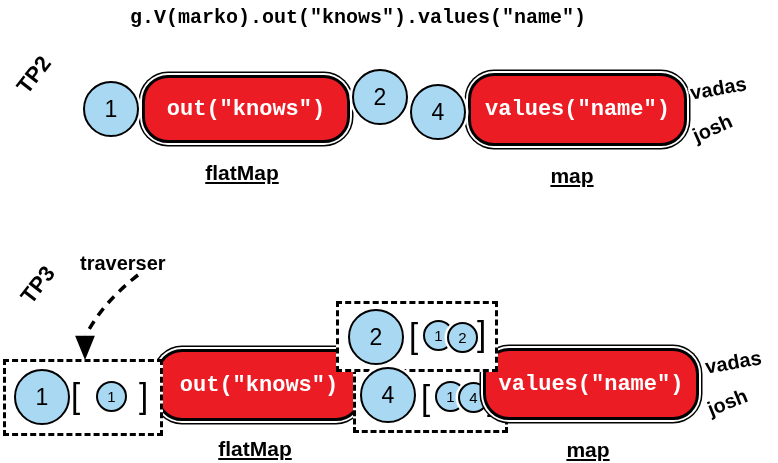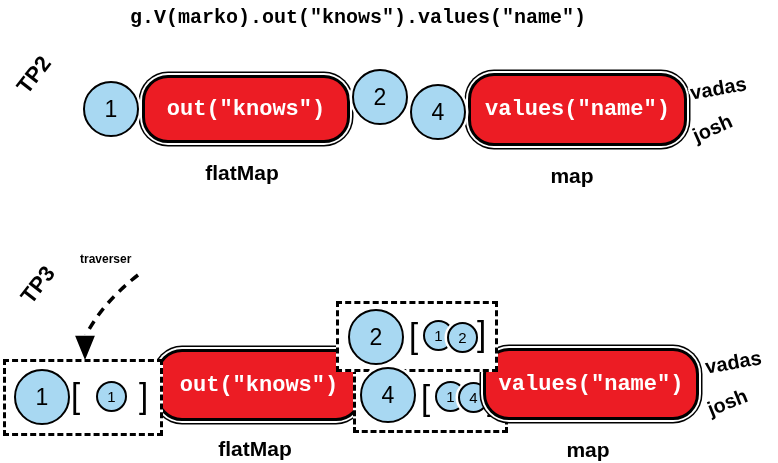--- a/index.html
+++ b/index.html
@@ -29,21 +29,21 @@
   .big{width:56px;height:56px;font-size:23px;}
   .small{width:31px;height:31px;font-size:15px;}
   .dashed{
     position:absolute;box-sizing:border-box;background:#fff;
     border:3.5px dashed #000;
   }
   .hand{
     position:absolute;font-weight:bold;font-size:20px;color:#000;white-space:nowrap;
     text-shadow:-2px -2px 0 #fff,2px -2px 0 #fff,-2px 2px 0 #fff,2px 2px 0 #fff,0 -2px 0 #fff,0 2px 0 #fff,-2px 0 0 #fff,2px 0 0 #fff;
   }
-  .lab{text-align:center;font-size:21px;}
+  .lab{text-align:center;font-size:21px;text-decoration:underline;}
   .rot{font-size:22px;transform:rotate(-52deg);}
   .bracket{
     position:absolute;font-family:"Liberation Sans",sans-serif;font-size:33px;line-height:33px;
     color:#000;transform:scaleY(1.05);
   }
 </style>
 </head>
 <body>
 
 <div class="canvas">
@@ -59,21 +59,21 @@
   <div class="circle big" style="left:352px;top:69px;z-index:2;">2</div>
   <div class="circle big" style="left:410px;top:84px;z-index:2;">4</div>
 
   <div class="hand lab" style="left:190px;top:161px;width:104px;">flatMap</div>
   <div class="hand lab" style="left:530px;top:164px;width:84px;">map</div>
 
   <div class="hand" style="left:690px;top:77px;transform:rotate(-10deg);">vadas</div>
   <div class="hand" style="left:692px;top:117px;transform:rotate(-24deg);">josh</div>
 
   <div class="hand rot" style="left:18px;top:272px;">TP3</div>
-  <div class="hand" style="left:80px;top:252px;font-size:12px;">traverser</div>
+  <div class="hand" style="left:80px;top:252px;font-size:20px;">traverser</div>
 
   <svg style="position:absolute;left:60px;top:265px;z-index:2;" width="100" height="105" viewBox="0 0 100 105">
     <path d="M 78 10 Q 42 38 25 72" fill="none" stroke="#000" stroke-width="3.5" stroke-dasharray="9 7"></path>
     <polygon points="14,70 36,70 25,97" fill="#000" stroke="#fff" stroke-width="1.5"></polygon>
   </svg>
 
   <div class="step" style="left:156px;top:349px;width:206px;height:72px;z-index:1;">out("knows")</div>
   <div class="step" style="left:483px;top:348px;width:216px;height:72px;z-index:3;">values("name")</div>
 
   <div class="dashed" style="left:3px;top:359px;width:160px;height:77px;z-index:2;"></div>

